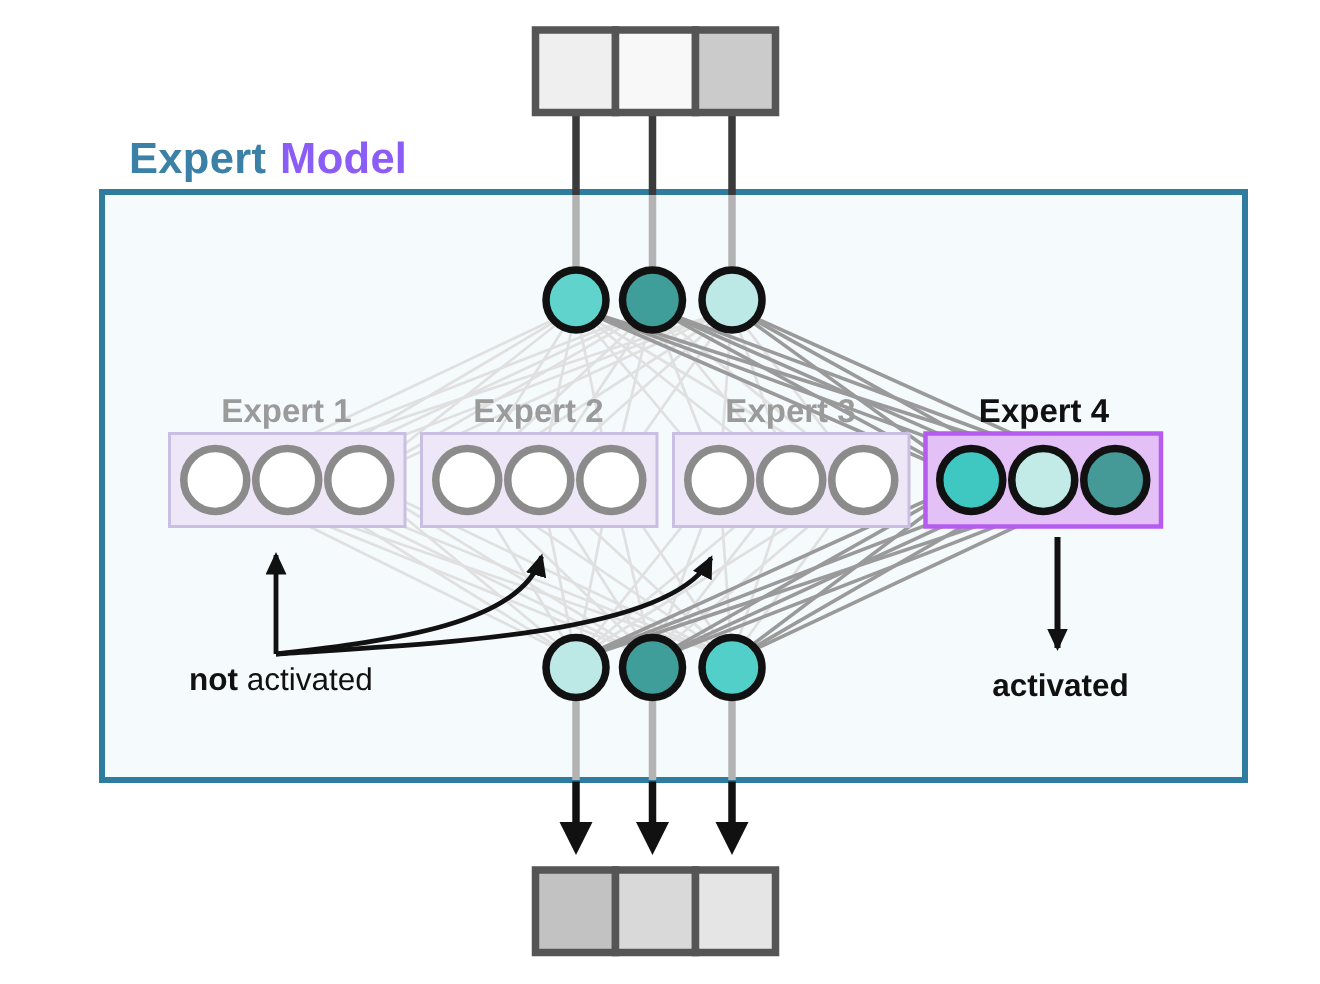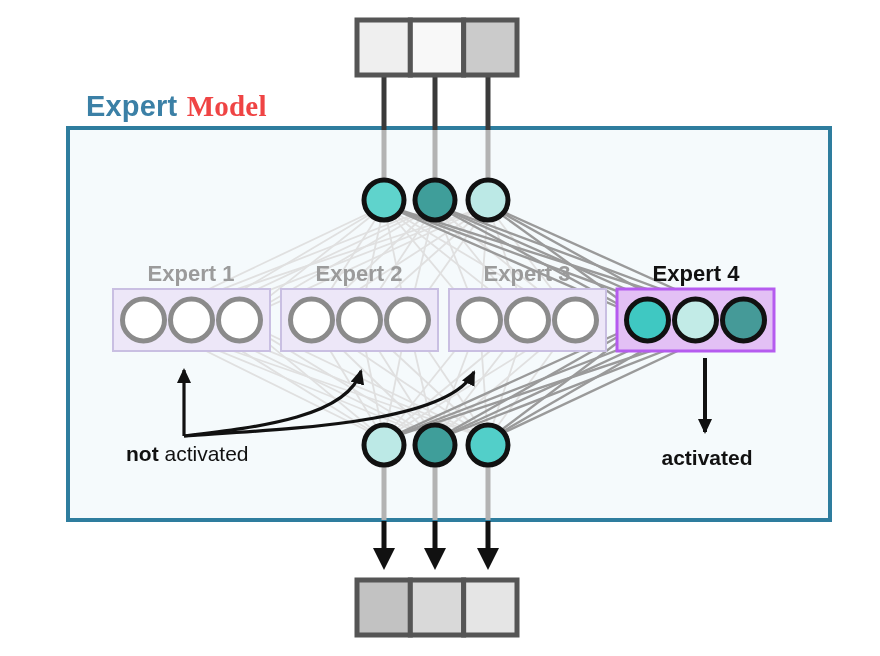--- a/index.html
+++ b/index.html
@@ -10,21 +10,21 @@
     font-family:"Liberation Sans", sans-serif;
     overflow:hidden;
   }
   #diagram-svg{position:absolute;left:0;top:0;}
   .overlay{position:absolute;white-space:nowrap;}
   .title{
     left:86px;top:90px;
     font-size:29px;font-weight:bold;letter-spacing:0.2px;
   }
   .t-hl{color:#3b80a6;}
-  .t-rest{color:#ef4444;margin-left:0.32em;font-family:Liberation Serif, serif;}
+  .t-rest{color:#8b5cf6;margin-left:0.32em;}
   .not-activated{
     left:126px;top:442px;
     font-size:21px;color:#111111;text-align:right;
   }
   .not-activated b{font-weight:bold;}
   .activated{
     left:648px;top:446px;width:118px;text-align:center;
     font-size:21px;font-weight:bold;color:#111111;
   }
   .expert-label{

